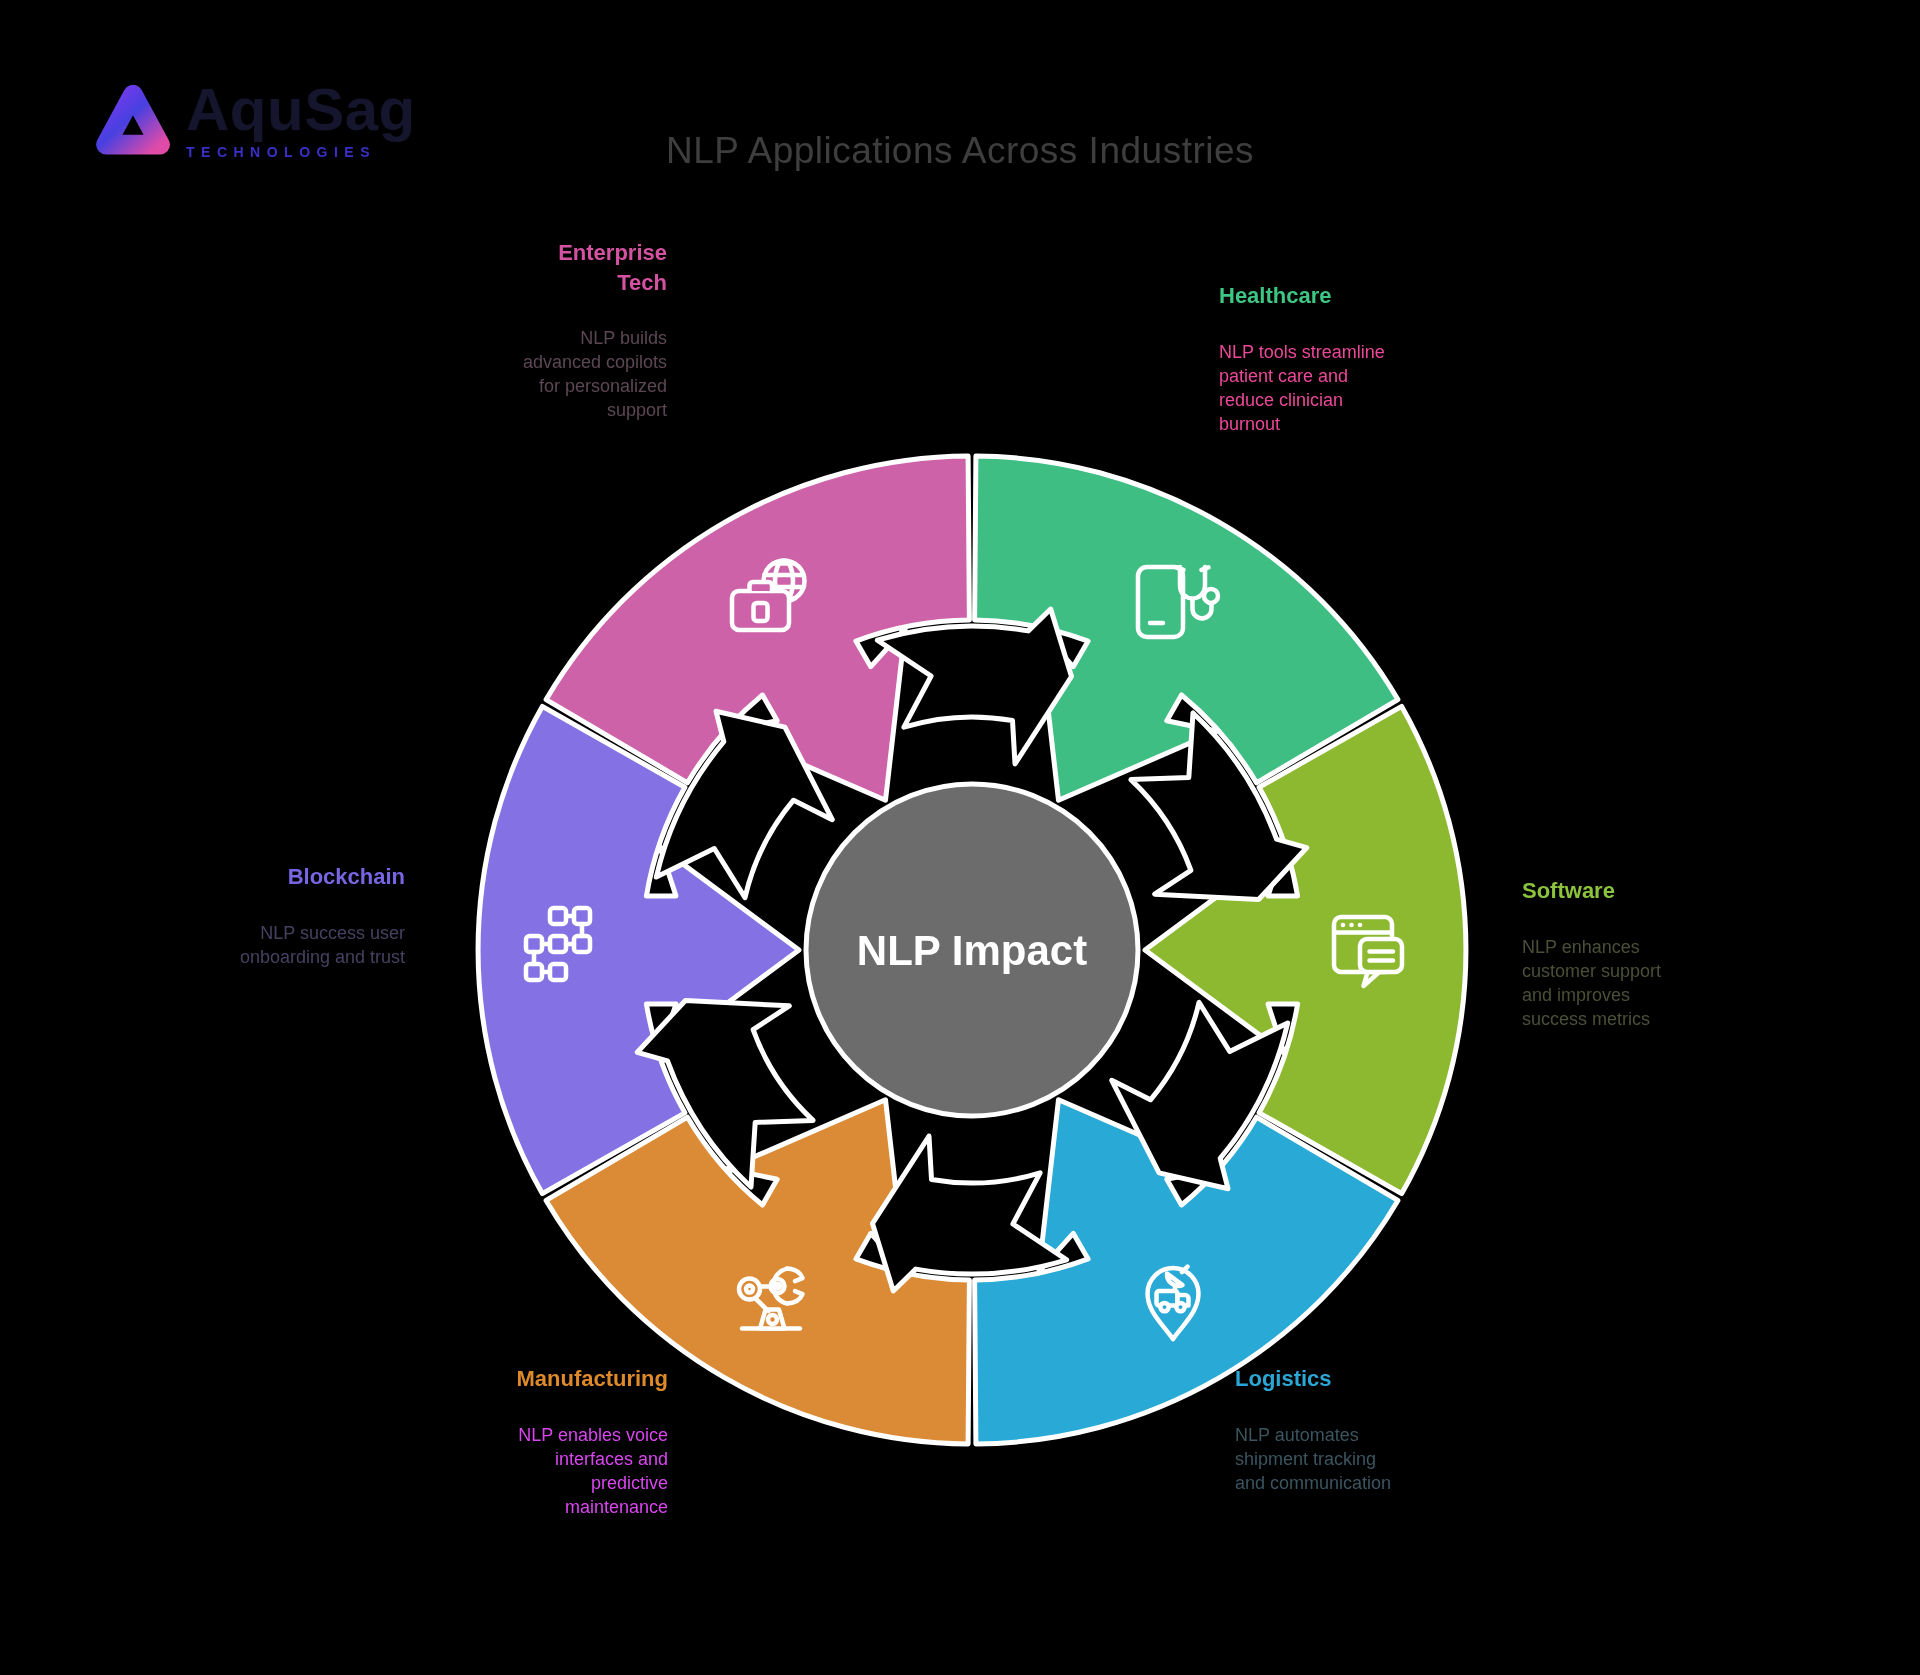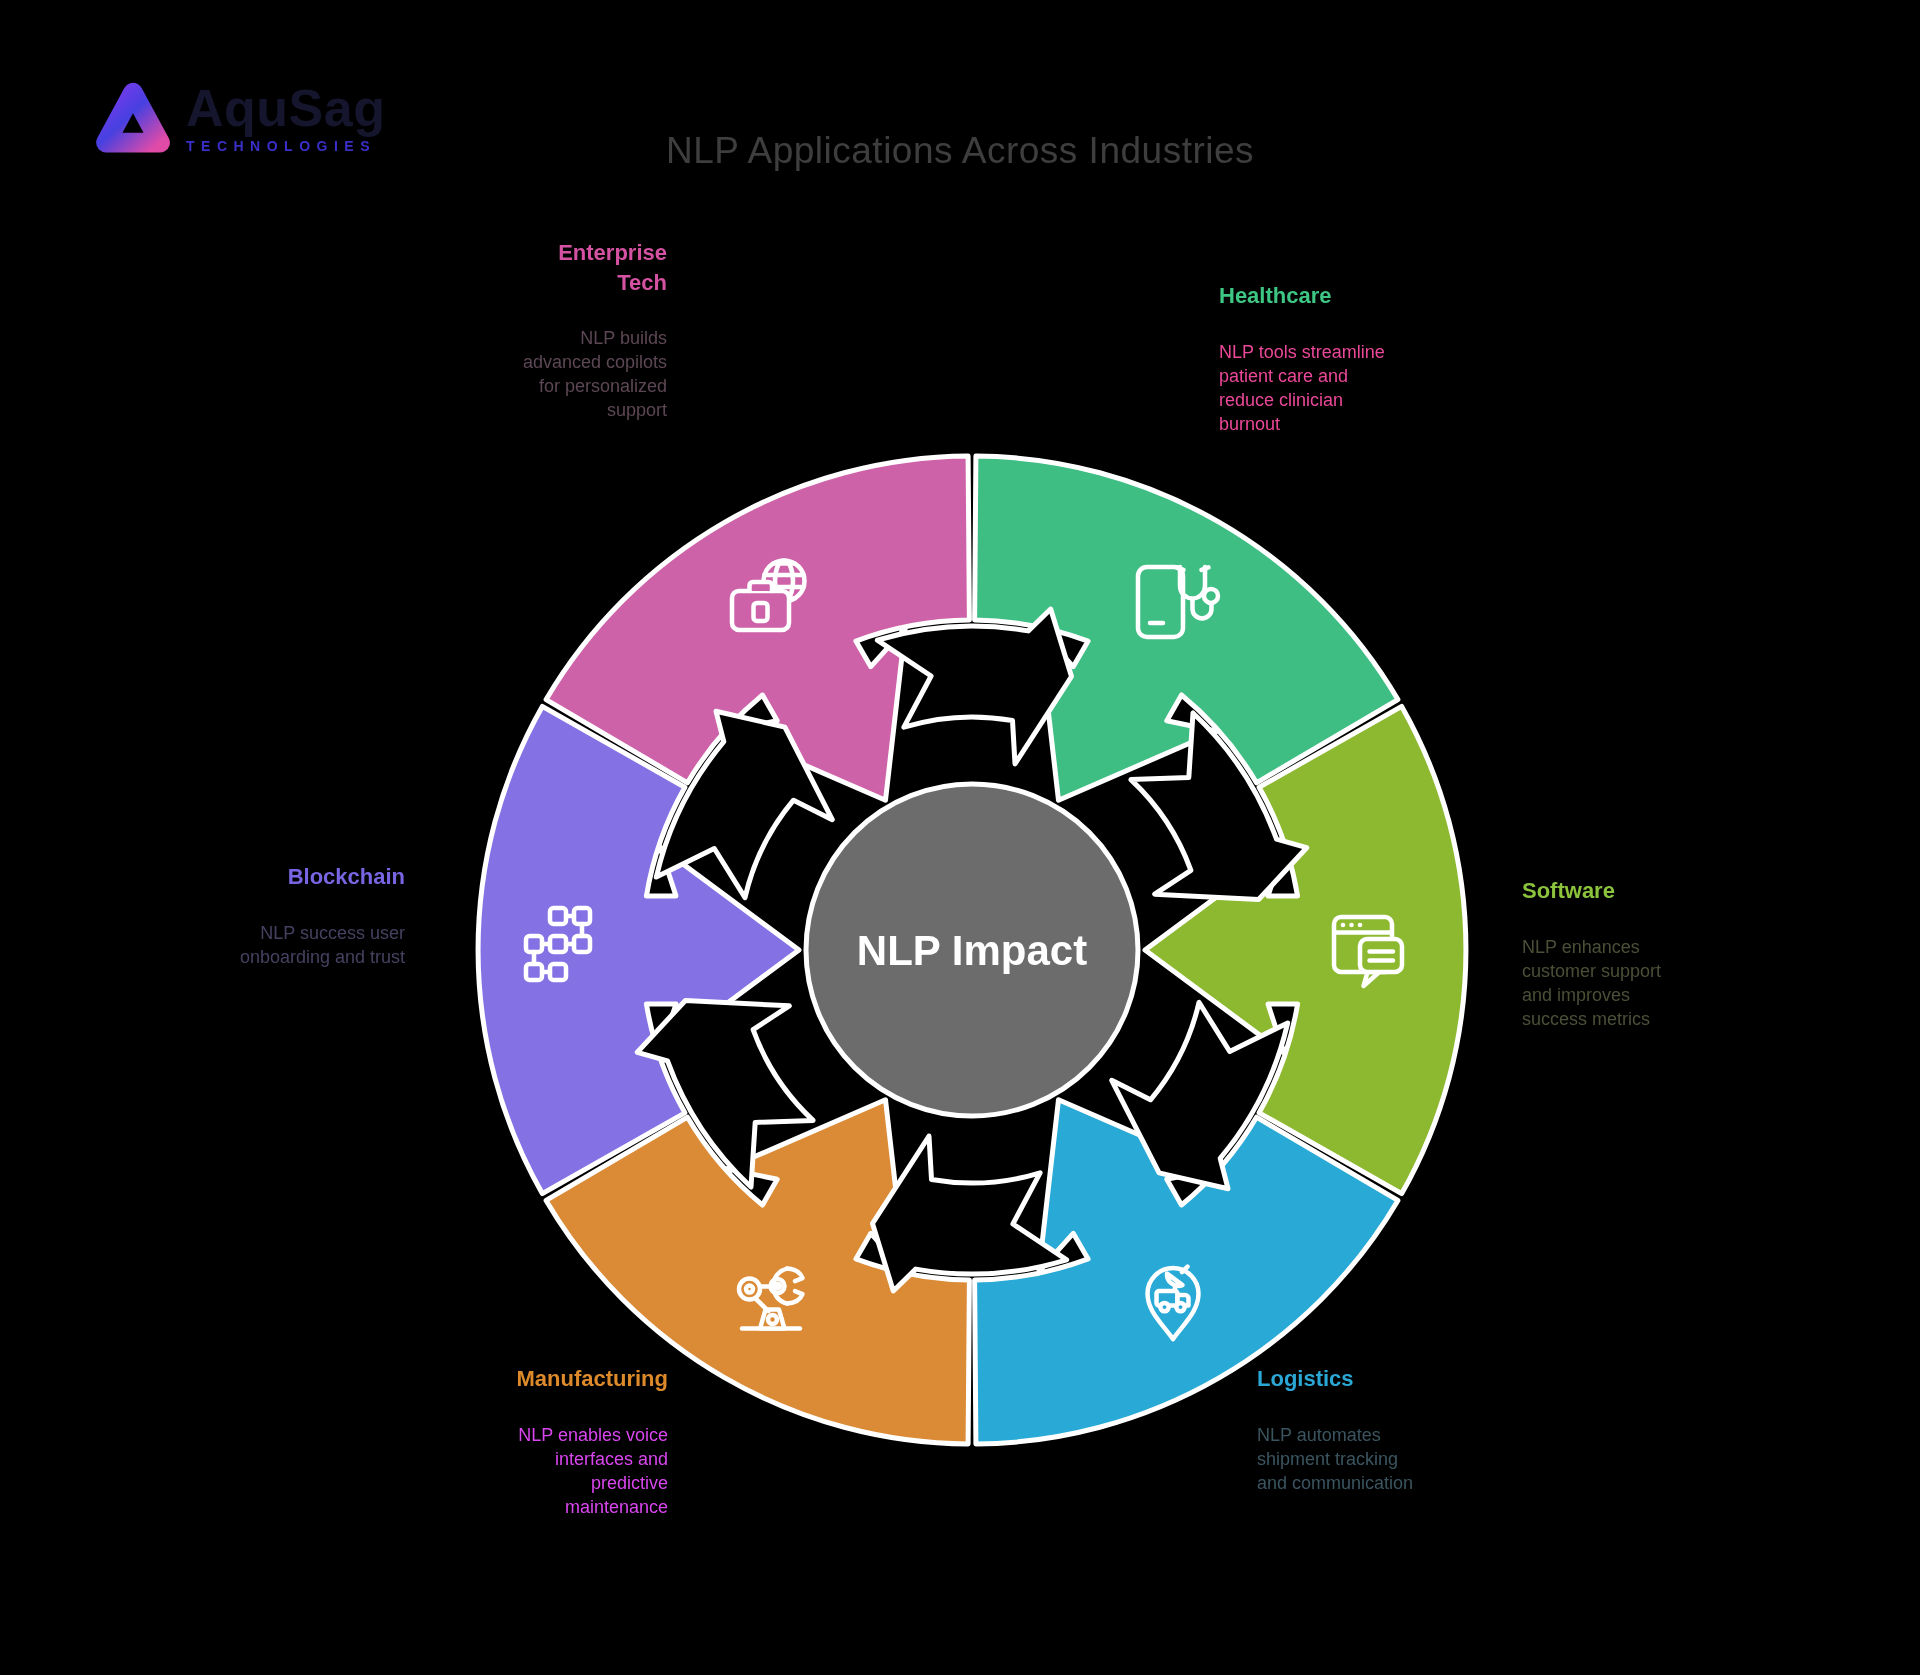--- a/index.html
+++ b/index.html
@@ -3,28 +3,28 @@
 <meta charset="utf-8">
 <style>
   html,body{margin:0;padding:0;background:#000;}
   body{width:1920px;height:1675px;overflow:hidden;font-family:"Liberation Sans",sans-serif;}
   .canvas{position:relative;width:1920px;height:1675px;background:#000000;}
   #wheel-svg{position:absolute;left:0;top:0;width:1920px;height:1675px;}
   .header-title{position:absolute;top:130px;left:0;right:0;margin:0;text-align:center;
     font-size:37px;font-weight:400;color:#3E3E3E;letter-spacing:.5px;}
   .logo{position:absolute;top:80px;left:92px;display:flex;align-items:center;gap:12px;}
   .logo-text{display:flex;flex-direction:column;}
-  .logo-name{font-size:52px;font-weight:700;color:#15152D;letter-spacing:.5px;line-height:1;}
+  .logo-name{font-size:60px;font-weight:700;color:#15152D;letter-spacing:.5px;line-height:1;}
   .logo-sub{font-size:14px;font-weight:700;color:#3A30C9;letter-spacing:6.5px;margin-top:4px;}
   .section{position:absolute;}
   .sec-title{font-size:22px;font-weight:700;line-height:1.35;white-space:pre-line;}
   .sec-desc{font-size:18px;line-height:1.33;white-space:pre-line;margin-top:30px;}
   .sec-healthcare{left:1219px;top:281px;width:380px;text-align:left;}
   .sec-software{left:1522px;top:876px;width:360px;text-align:left;}
-  .sec-logistics{left:1235px;top:1364px;width:400px;text-align:left;margin-left:22px;}
+  .sec-logistics{left:1235px;top:1364px;width:400px;text-align:left;}
   .sec-manufacturing{left:318px;top:1364px;width:350px;text-align:right;}
   .sec-blockchain{left:60px;top:862px;width:345px;text-align:right;}
   .sec-enterprise{left:362px;top:238px;width:305px;text-align:right;}
   svg text{font-family:"Liberation Sans",sans-serif;}
 </style>
 </head>
 <body>
 
 <div class="canvas">
 

